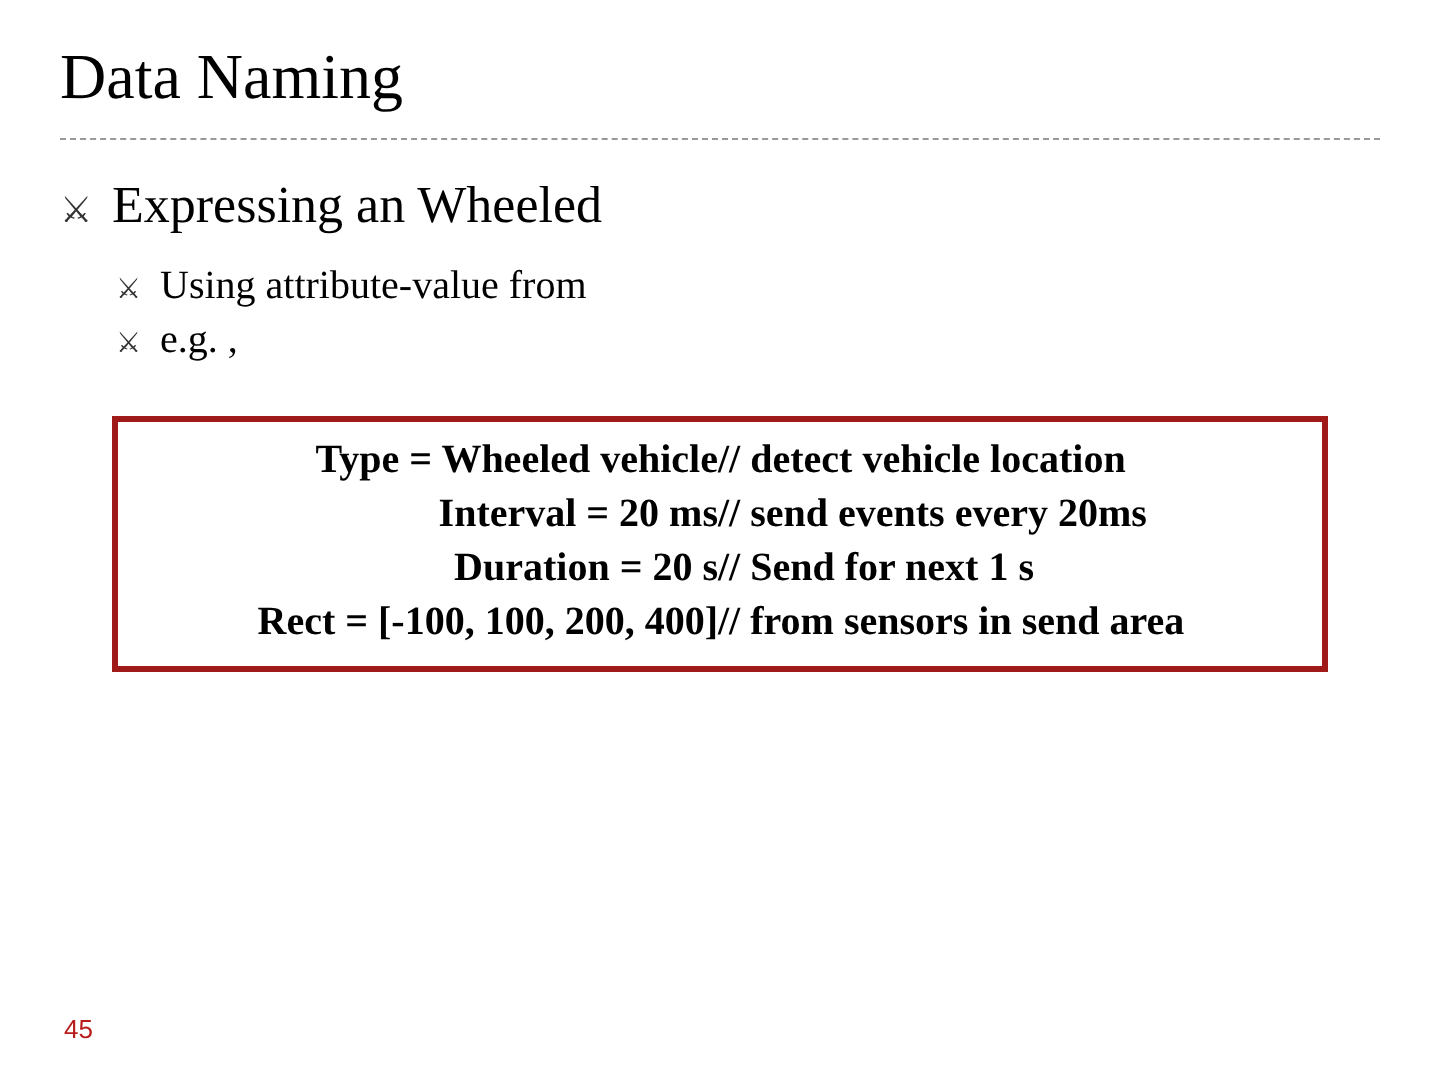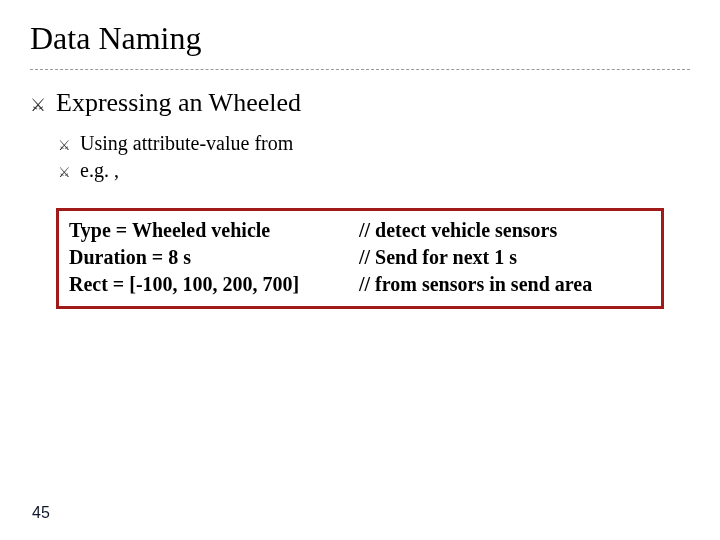--- a/index.html
+++ b/index.html
@@ -62,34 +62,35 @@
   .codebox {
     margin: 26px 26px 0 26px;
     border: 3px solid #a11a1a;
     padding: 6px 10px 8px 10px;
     font-size: 20px;
     font-weight: 700;
     line-height: 1.35;
   }
   .codebox .row {
     display: flex;
+    text-align: right;
   }
   .codebox .left {
     flex: 0 0 290px;
     white-space: pre;
   }
   .codebox .right {
     white-space: pre;
   }
   .pagenum {
     position: absolute;
     left: 32px;
     bottom: 18px;
-    font-size: 16px;
-    color: #0f172a;
+    font-size: 13px;
+    color: #b91c1c;
     font-family: Arial, sans-serif;
   }
 </style>
 </head>
 <body>
 
 <div class="slide">
 
   <h1 class="title">Data Naming</h1>
   <hr class="divider">
@@ -106,26 +107,30 @@
     </div>
     <div class="lvl2">
       <span class="bullet">⚔</span>
       <span>e.g. ,</span>
     </div>
   </div>
 
   <div class="codebox">
     <div class="row">
       <span class="left">Type = Wheeled vehicle</span>
-      <span class="right">// detect vehicle sensors</span>
+      <span class="right">// detect vehicle location</span>
     </div>
     <div class="row">
-      <span class="left">Duration = 8 s</span>
+      <span class="left">Interval = 20 ms</span>
+      <span class="right">// send events every 20ms</span>
+    </div>
+    <div class="row">
+      <span class="left">Duration = 20 s</span>
       <span class="right">// Send for next 1 s</span>
     </div>
     <div class="row">
-      <span class="left">Rect = [-100, 100, 200, 700]</span>
+      <span class="left">Rect = [-100, 100, 200, 400]</span>
       <span class="right">// from sensors in send area</span>
     </div>
   </div>
 
   <div class="pagenum">45</div>
 </div>
 
 </body></html>

